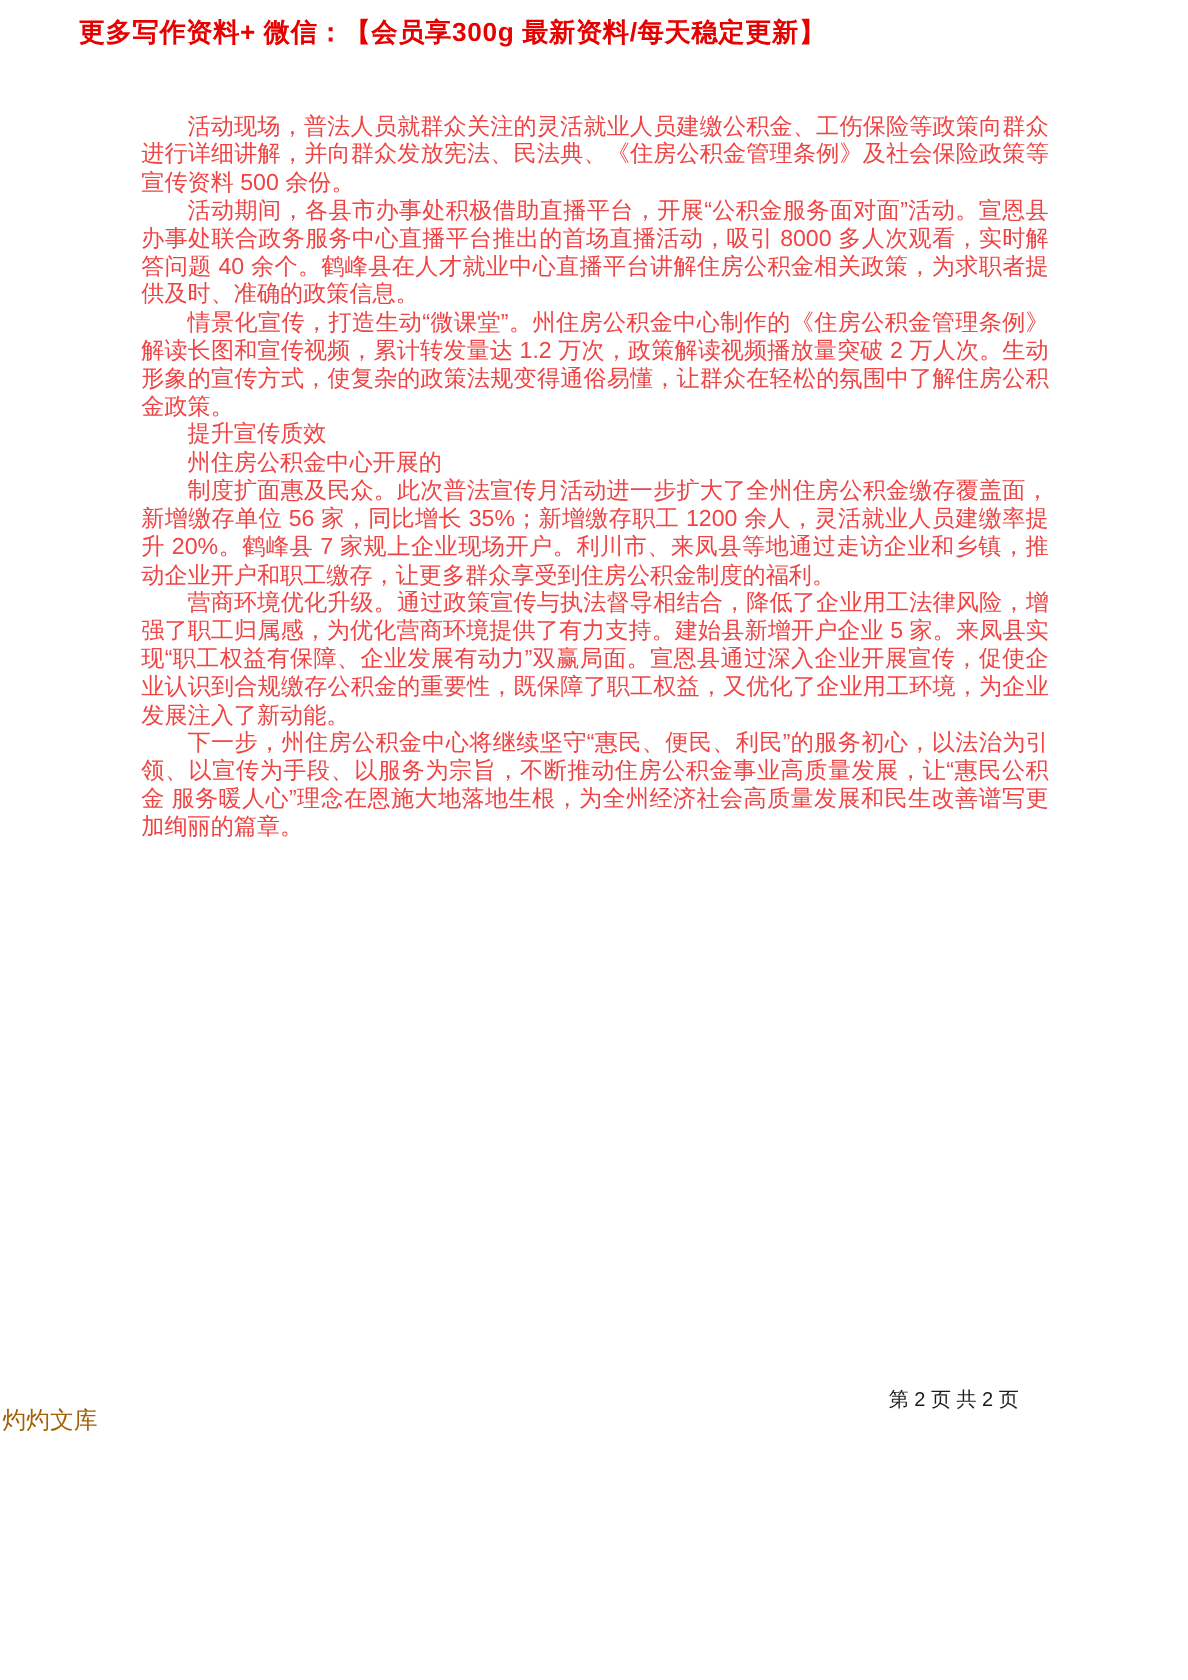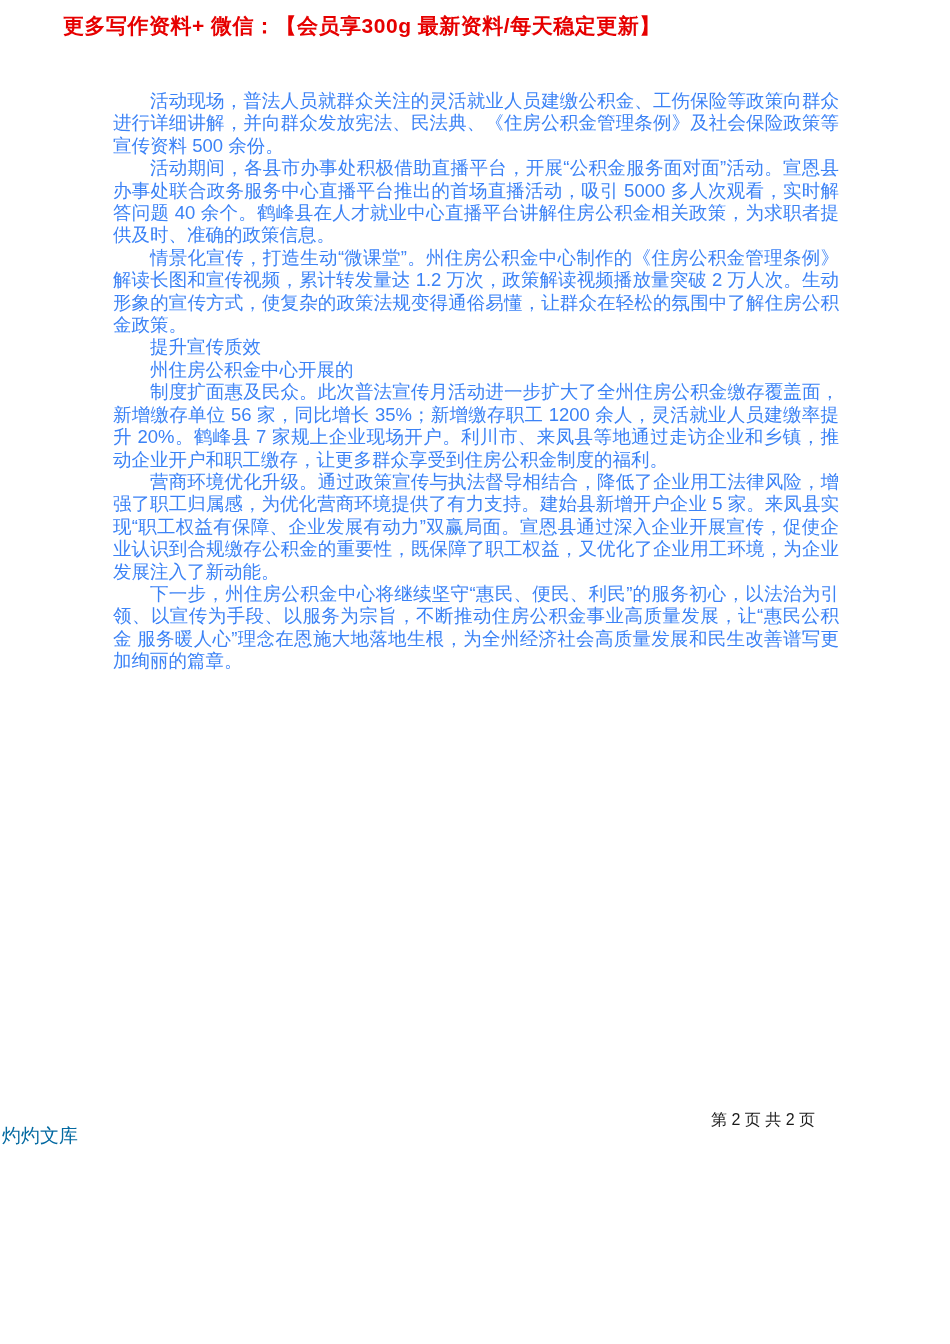--- a/index.html
+++ b/index.html
@@ -22,41 +22,41 @@
     letter-spacing: 0.5px;
     white-space: nowrap;
   }
   .doc-body {
     position: absolute;
     left: 113px;
     top: 90px;
     width: 726px;
     font-size: 18.5px;
     line-height: 22.4px;
-    color: #3b82f6;
+    color: #ef4444;
     text-align: justify;
   }
   .doc-body p {
     text-indent: 2em;
     word-break: break-all;
   }
   .page-indicator {
     position: absolute;
     left: 711px;
     top: 1110px;
     font-size: 16px;
     color: #1a1a1a;
     white-space: nowrap;
   }
   .library-name {
     position: absolute;
     left: 2px;
     top: 1123px;
     font-size: 19px;
-    color: #0369a1;
+    color: #a16207;
     white-space: nowrap;
   }
   .footer-divider {
     position: absolute;
     left: 141px;
     top: 1243px;
     width: 668px;
     height: 2px;
     background: #1a1a1a;
   }
@@ -81,21 +81,21 @@
 </style>
 </head>
 <body>
 
 <div class="page">
 
   <div class="promo-header">更多写作资料+ 微信：【会员享300g 最新资料/每天稳定更新】</div>
 
   <div class="doc-body">
     <p>活动现场，普法人员就群众关注的灵活就业人员建缴公积金、工伤保险等政策向群众进行详细讲解，并向群众发放宪法、民法典、《住房公积金管理条例》及社会保险政策等宣传资料 500 余份。</p>
-    <p>活动期间，各县市办事处积极借助直播平台，开展“公积金服务面对面”活动。宣恩县办事处联合政务服务中心直播平台推出的首场直播活动，吸引 5000 多人次观看，实时解答问题 40 余个。鹤峰县在人才就业中心直播平台讲解住房公积金相关政策，为求职者提供及时、准确的政策信息。</p>
+    <p>活动期间，各县市办事处积极借助直播平台，开展“公积金服务面对面”活动。宣恩县办事处联合政务服务中心直播平台推出的首场直播活动，吸引 8000 多人次观看，实时解答问题 40 余个。鹤峰县在人才就业中心直播平台讲解住房公积金相关政策，为求职者提供及时、准确的政策信息。</p>
     <p>情景化宣传，打造生动“微课堂”。州住房公积金中心制作的《住房公积金管理条例》解读长图和宣传视频，累计转发量达 1.2 万次，政策解读视频播放量突破 2 万人次。生动形象的宣传方式，使复杂的政策法规变得通俗易懂，让群众在轻松的氛围中了解住房公积金政策。</p>
     <p>提升宣传质效</p>
     <p>州住房公积金中心开展的</p>
     <p>制度扩面惠及民众。此次普法宣传月活动进一步扩大了全州住房公积金缴存覆盖面，新增缴存单位 56 家，同比增长 35%；新增缴存职工 1200 余人，灵活就业人员建缴率提升 20%。鹤峰县 7 家规上企业现场开户。利川市、来凤县等地通过走访企业和乡镇，推动企业开户和职工缴存，让更多群众享受到住房公积金制度的福利。</p>
     <p>营商环境优化升级。通过政策宣传与执法督导相结合，降低了企业用工法律风险，增强了职工归属感，为优化营商环境提供了有力支持。建始县新增开户企业 5 家。来凤县实现“职工权益有保障、企业发展有动力”双赢局面。宣恩县通过深入企业开展宣传，促使企业认识到合规缴存公积金的重要性，既保障了职工权益，又优化了企业用工环境，为企业发展注入了新动能。</p>
     <p>下一步，州住房公积金中心将继续坚守“惠民、便民、利民”的服务初心，以法治为引领、以宣传为手段、以服务为宗旨，不断推动住房公积金事业高质量发展，让“惠民公积金 服务暖人心”理念在恩施大地落地生根，为全州经济社会高质量发展和民生改善谱写更加绚丽的篇章。</p>
   </div>
 
   <div class="page-indicator">第 2 页 共 2 页</div>
 

